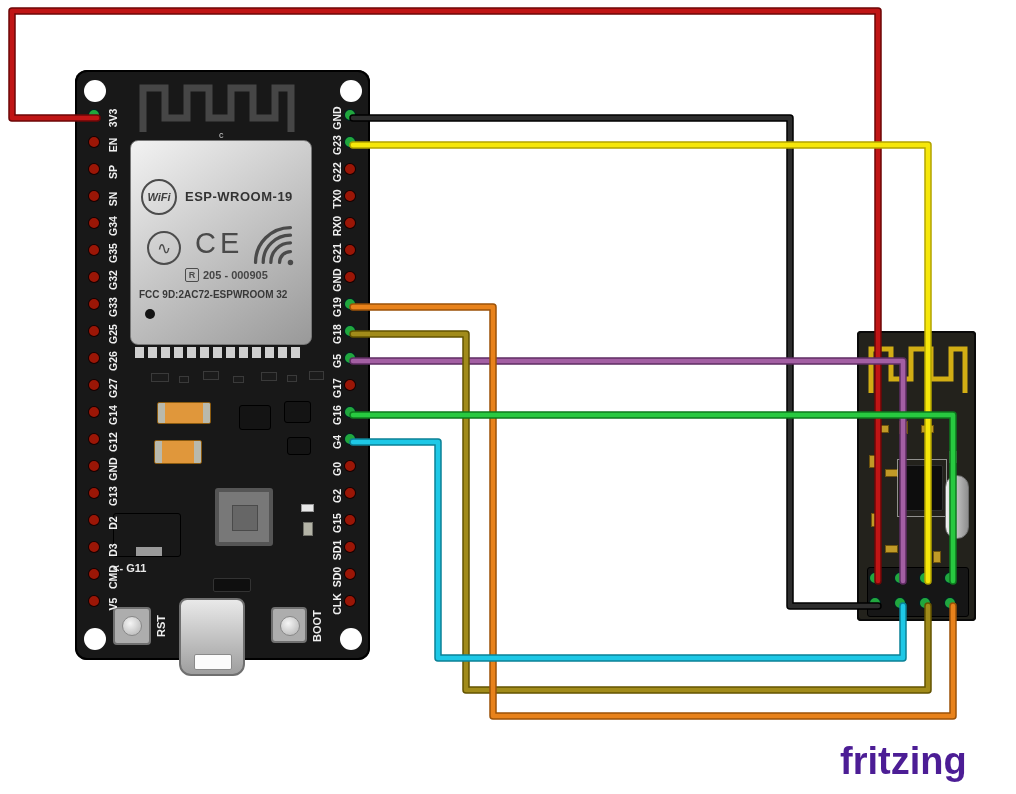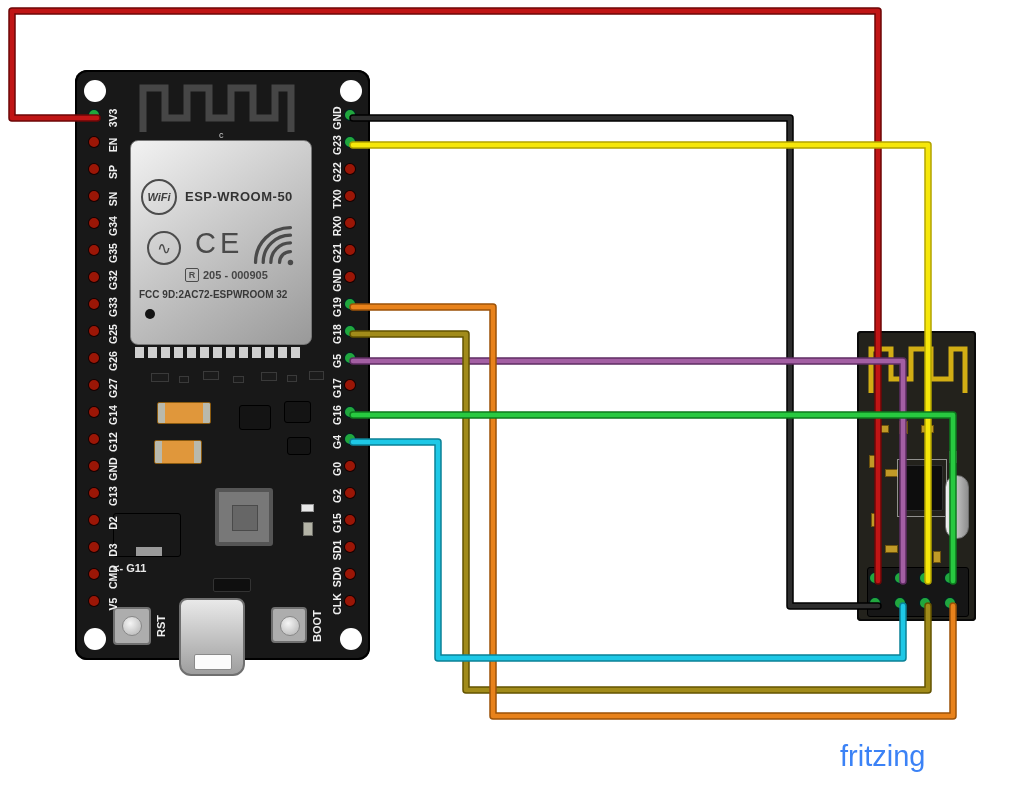--- a/index.html
+++ b/index.html
@@ -63,41 +63,41 @@
   .smdy { background:#c09a27; border:1px solid #6e530c; }
   .silk { border:1px solid rgba(255,255,255,.5); }
   .nrf-ic { left:44px; top:134px; width:42px; height:46px; background:#0d0d0d; border:1px solid #2f2f2f; border-radius:2px; }
   .crystal { left:88px; top:144px; width:24px; height:64px; border-radius:12px;
              background:linear-gradient(90deg,#f2f2f2,#c2c2c2 45%,#8f8f8f); border:1px solid #6e6e6e; }
   .hdr-base { left:10px; top:236px; width:102px; height:50px; background:#161616; border:1px solid #000; border-radius:3px; }
 
   #wires { left:0; top:0; z-index:30; pointer-events:none; }
   #wires path { pointer-events:stroke; }
 
-  #logo { left:840px; top:740px; font-size:29px; font-weight:normal; color:#3b82f6; letter-spacing:0px; z-index:5; }
+  #logo { left:840px; top:740px; font-size:38px; font-weight:bold; color:#4c1d95; letter-spacing:0px; z-index:5; }
 </style>
 </head>
 <body>
 
 <div id="canvas">
 
   <div id="esp32">
     <div class="hole" style="left:9px;top:10px"></div>
     <div class="hole" style="left:265px;top:10px"></div>
     <div class="hole" style="left:9px;top:558px"></div>
     <div class="hole" style="left:265px;top:558px"></div>
 
     <svg style="left:58px;top:4px" width="166" height="64" viewBox="0 0 166 64">
       <path d="M10,58 V14 H32 V44 H54 V14 H76 V44 H98 V14 H120 V44 H142 V14 H158 V58" fill="none" stroke="#464646" stroke-width="7"></path>
     </svg>
     <div class="ant-c">c</div>
 
     <div class="shield">
       <div class="wifi-logo">WiFi</div>
-      <div class="module-name">ESP-WROOM-50</div>
+      <div class="module-name">ESP-WROOM-19</div>
       <div class="cmark">∿</div>
       <div class="ce-mark">CE</div>
       <svg style="left:118px;top:80px" width="48" height="48" viewBox="0 0 44 44">
         <g fill="none" stroke="#4a4a4a" stroke-width="3" stroke-linecap="round">
           <path d="M6,38 a32,32 0 0 1 32,-32"></path>
           <path d="M13,38 a25,25 0 0 1 25,-25"></path>
           <path d="M20,38 a18,18 0 0 1 18,-18"></path>
           <path d="M28,38 a10,10 0 0 1 10,-10"></path>
         </g>
         <circle cx="38" cy="38" r="2.5" fill="#4a4a4a"></circle>

